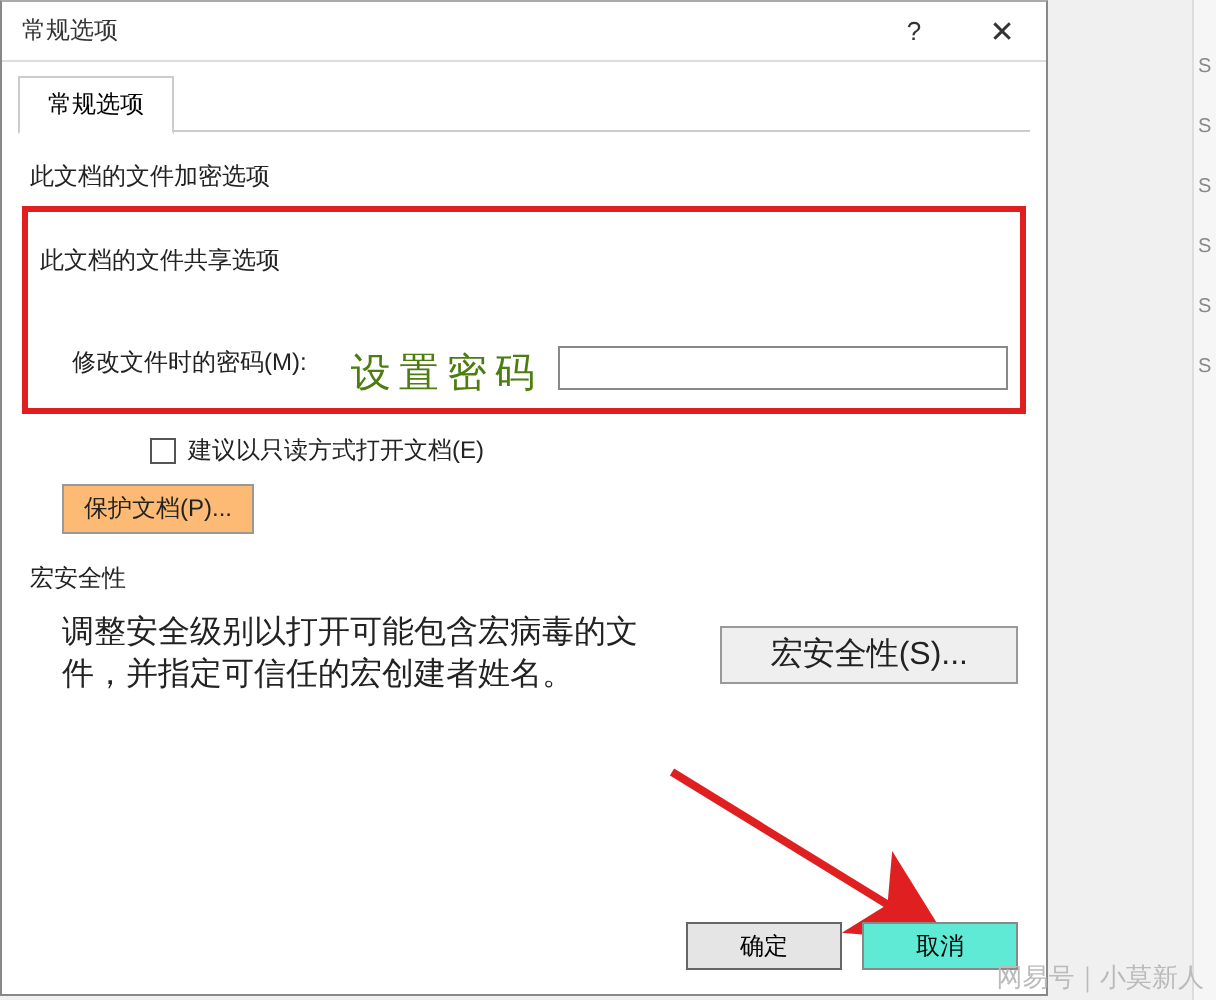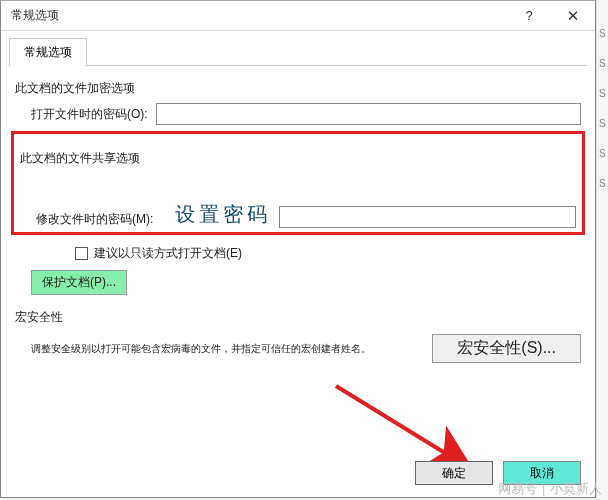--- a/index.html
+++ b/index.html
@@ -1,41 +1,41 @@
 <!DOCTYPE html>
 <html><head>
 <meta charset="utf-8">
 <style>
 * { box-sizing: border-box; margin: 0; padding: 0; font-family: "Microsoft YaHei", "SimSun", sans-serif; }
 body { background: #f0f0f0; width: 608px; height: 500px; overflow: hidden; position: relative; }
-.dialog { position: absolute; left: 0; top: 0; width: 596px; height: 498px; background: #fff; border: 1px solid #888; border-top: 1px solid #aaa; }
+.dialog { position: absolute; left: 0; top: 0; width: 524px; height: 498px; background: #fff; border: 1px solid #888; border-top: 1px solid #aaa; }
 .titlebar { height: 30px; display: flex; align-items: center; padding-left: 10px; border-bottom: 1px solid #ddd; font-size: 12px; color: #333; }
 .titlebar .title { flex: 1; }
 .titlebar .tb-btn { width: 44px; height: 30px; display: flex; align-items: center; justify-content: center; color: #333; font-size: 13px; }
 .titlebar .tb-btn.close { font-size: 15px; }
 .tabs { padding: 6px 8px 0 8px; }
 .tab { display: inline-block; padding: 5px 14px; font-size: 12px; border: 1px solid #ccc; border-bottom: 1px solid #fff; background: #fff; position: relative; top: 1px; }
 .tabline { border-bottom: 1px solid #ccc; margin-top: -1px; }
 .body { padding: 10px 14px; font-size: 12px; color: #222; }
 .section-label { margin-top: 4px; margin-bottom: 6px; }
 .indent { margin-left: 16px; }
 .row { display: flex; align-items: center; margin: 6px 0; }
 .row label { font-size: 12px; }
 .text-input { flex: 1; height: 22px; border: 1px solid #888; padding: 0 4px; font-size: 12px; background: #fff; margin-left: 8px; }
 .highlight-box { border: 3px solid #e02020; padding: 4px 6px; margin: 4px -4px 8px -4px; }
-.highlight-row { display: flex; align-items: flex-end; margin-top: 34px; }
+.highlight-row { display: flex; align-items: flex-start; margin-top: 34px; }
 .highlight-row label { font-size: 12px; }
-.annot { color: #0c4a6e; font-size: 20px; font-weight: 500; margin-left: 22px; letter-spacing: 4px; }
+.annot { color: #4d7c0f; font-size: 20px; font-weight: 500; margin-left: 22px; letter-spacing: 4px; }
 .hi-input { flex: 1; height: 22px; border: 1px solid #888; margin-left: 8px; background: #fff; }
 .checkbox-row { display: flex; align-items: center; margin: 10px 0 8px 0; padding-left: 44px; }
 .checkbox-row .cb { width: 13px; height: 13px; border: 1px solid #555; background: #fff; margin-right: 6px; display: inline-block; }
-.btn { display: inline-block; padding: 3px 10px; border: 1px solid #999; background: #86efac; font-size: 12px; cursor: default; }
+.btn { display: inline-block; padding: 3px 10px; border: 1px solid #999; background: #fdba74; font-size: 12px; cursor: default; }
 .sec2 { margin-top: 14px; }
 .macro-row { display: flex; align-items: center; margin-top: 8px; }
-.macro-text { flex: 1; font-size: 10px; }
+.macro-text { flex: 1; font-size: 16px; }
 .macro-btn { padding: 3px 24px; border: 1px solid #999; background: #efefef; font-size: 16px; margin-left: 12px; }
 .footer { position: absolute; right: 14px; bottom: 12px; display: flex; gap: 10px; }
 .footer .fbtn { width: 78px; height: 24px; border: 1px solid #888; background: #5eead4; font-size: 12px; display: flex; align-items: center; justify-content: center; }
 .footer .fbtn.ok { background: #e5e5e5; border-color: #666; }
 .arrow { position: absolute; left: 330px; top: 380px; pointer-events: none; }
 .right-edge { position: absolute; right: 0; top: 0; width: 12px; height: 500px; background: #f6f6f6; border-left: 1px solid #ddd; }
 .right-edge .s { position: absolute; left: 2px; font-size: 10px; color: #888; }
 .watermark { position: absolute; right: 6px; bottom: 2px; font-size: 13px; color: #bbb; }
 </style>
 </head>
@@ -57,26 +57,20 @@
     <div class="tb-btn close">✕</div>
   </div>
 
   <div class="tabs">
     <div class="tab">常规选项</div>
     <div class="tabline"></div>
   </div>
 
   <div class="body">
     <div class="section-label">此文档的文件加密选项</div>
-    <div class="indent">
-      <div class="row">
-        <label>打开文件时的密码(O):</label>
-        <input type="password" class="text-input" value="" style="">
-      </div>
-    </div>
 
     <div class="highlight-box">
       <div class="section-label" style="margin-top:12px">此文档的文件共享选项</div>
       <div class="indent">
         <div class="highlight-row">
           <label>修改文件时的密码(M):</label>
           <span class="annot">设置密码</span>
           <input type="password" class="hi-input" value="" style="">
         </div>
       </div>

